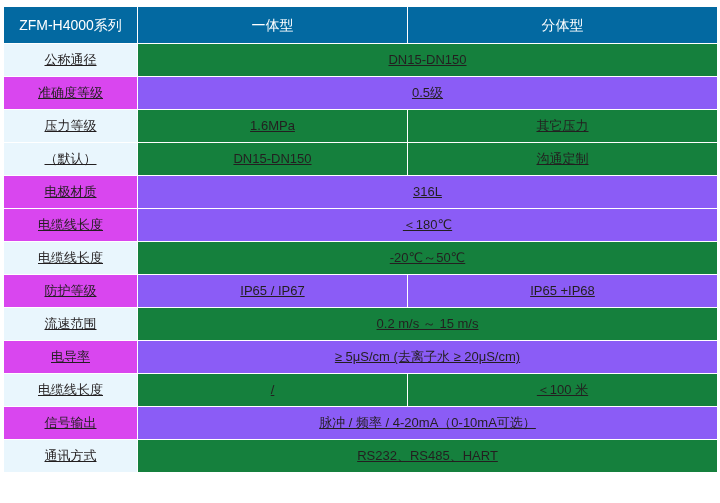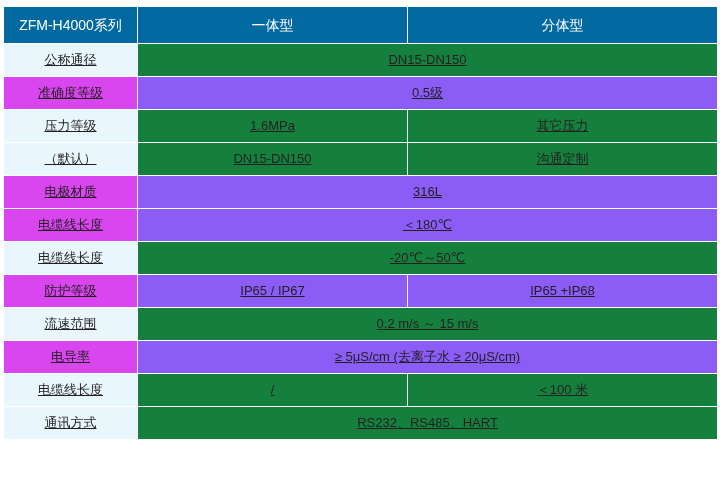--- a/index.html
+++ b/index.html
@@ -123,19 +123,23 @@
       <td class="col-label alt">电导率</td>
       <td class="cell alt nowrap" colspan="2">≥ 5μS/cm (去离子水 ≥ 20μS/cm)</td>
     </tr>
 
     <tr class="row-h">
       <td class="col-label">电缆线长度</td>
       <td class="cell">/</td>
       <td class="cell">＜100 米</td>
     </tr>
 
+    <tr class="row-h">
+      <td class="col-label alt">信号输出</td>
+      <td class="cell alt" colspan="2">脉冲 / 频率 / 4-20mA（0-10mA可选）</td>
+    </tr>
 
     <tr class="row-h">
       <td class="col-label">通讯方式</td>
       <td class="cell" colspan="2">RS232、RS485、HART</td>
     </tr>
   </tbody>
 </table>
 
 </body></html>

